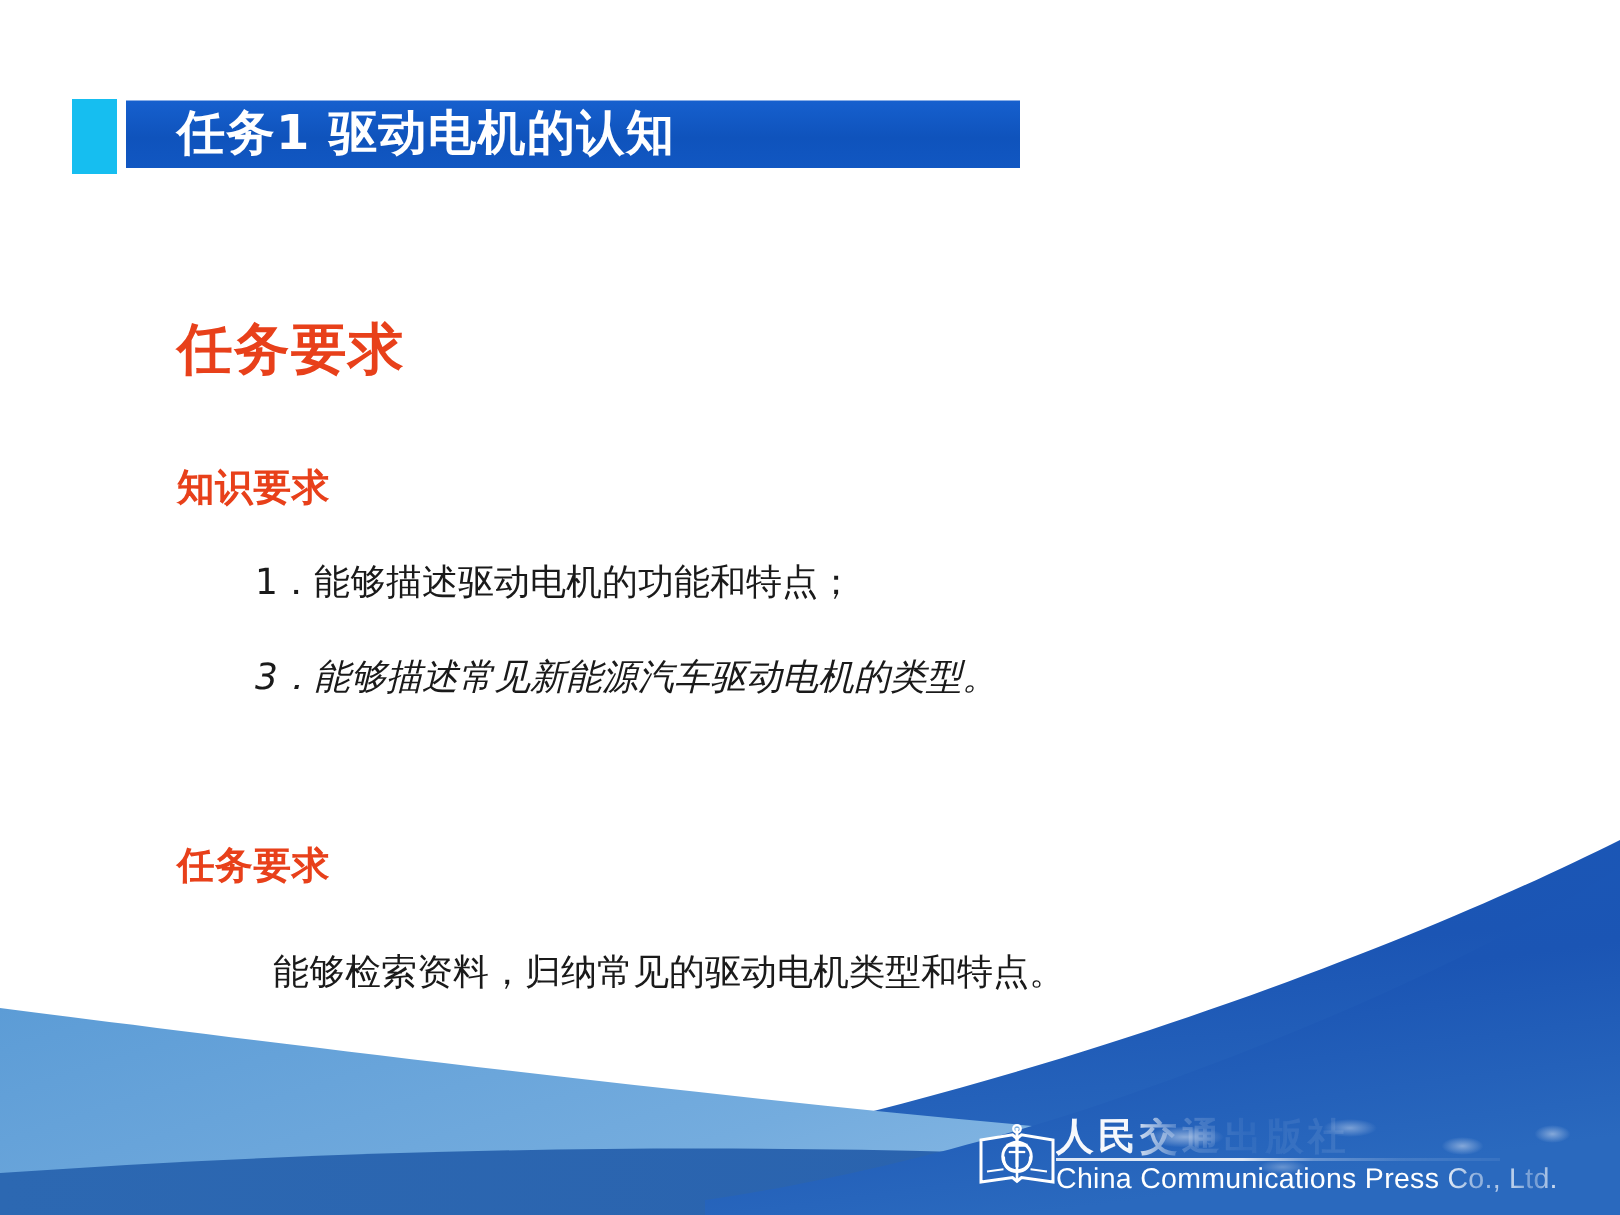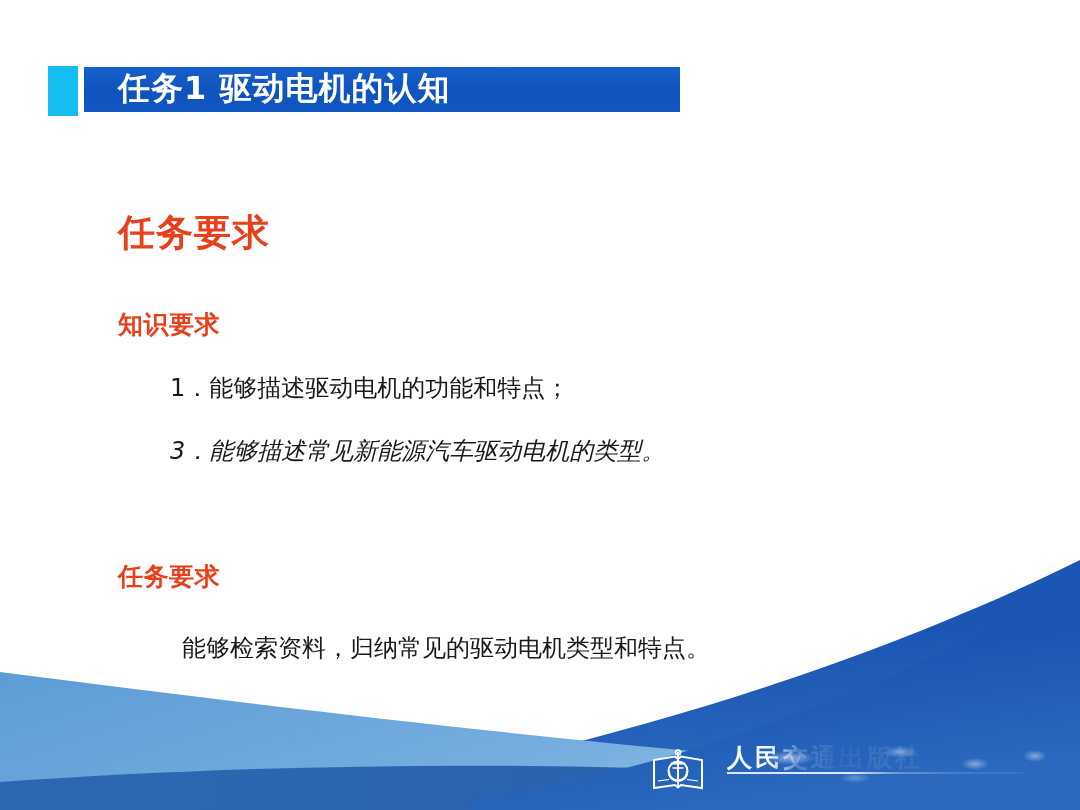--- a/index.html
+++ b/index.html
@@ -132,21 +132,21 @@
     height: 56px;
     display: flex;
     align-items: center;
   }
   .logo-mark {
     width: 52px;
     height: 44px;
     flex: 0 0 auto;
   }
   .logo-text {
-    margin-left: 23px;
+    margin-left: 0;
     position: relative;
     height: 50px;
   }
   .logo-cn {
     font-size: 25px;
     font-weight: bold;
     color: #ffffff;
     letter-spacing: 3px;
     line-height: 26px;
     height: 26px;
@@ -255,16 +255,17 @@
 
       <path d="M52,8 L52,60" stroke="#ffffff" stroke-width="4" fill="none"></path>
       <circle cx="52" cy="9" r="5" fill="none" stroke="#ffffff" stroke-width="3"></circle>
       <path d="M38,31 L66,31" stroke="#ffffff" stroke-width="4" fill="none"></path>
       <path d="M34,46 C34,60 42,66 52,66 C62,66 70,60 70,46" stroke="#ffffff" stroke-width="4" fill="none"></path>
       <path d="M41,40 L63,40" stroke="#ffffff" stroke-width="3" fill="none"></path>
     </svg>
     <div class="logo-text">
       <div class="logo-cn">人民交通出版社</div>
       <div class="logo-rule"></div>
+      <div class="logo-en">China Communications Press  Co., Ltd.</div>
     </div>
   </div>
 
 </div>
 
 </body></html>

